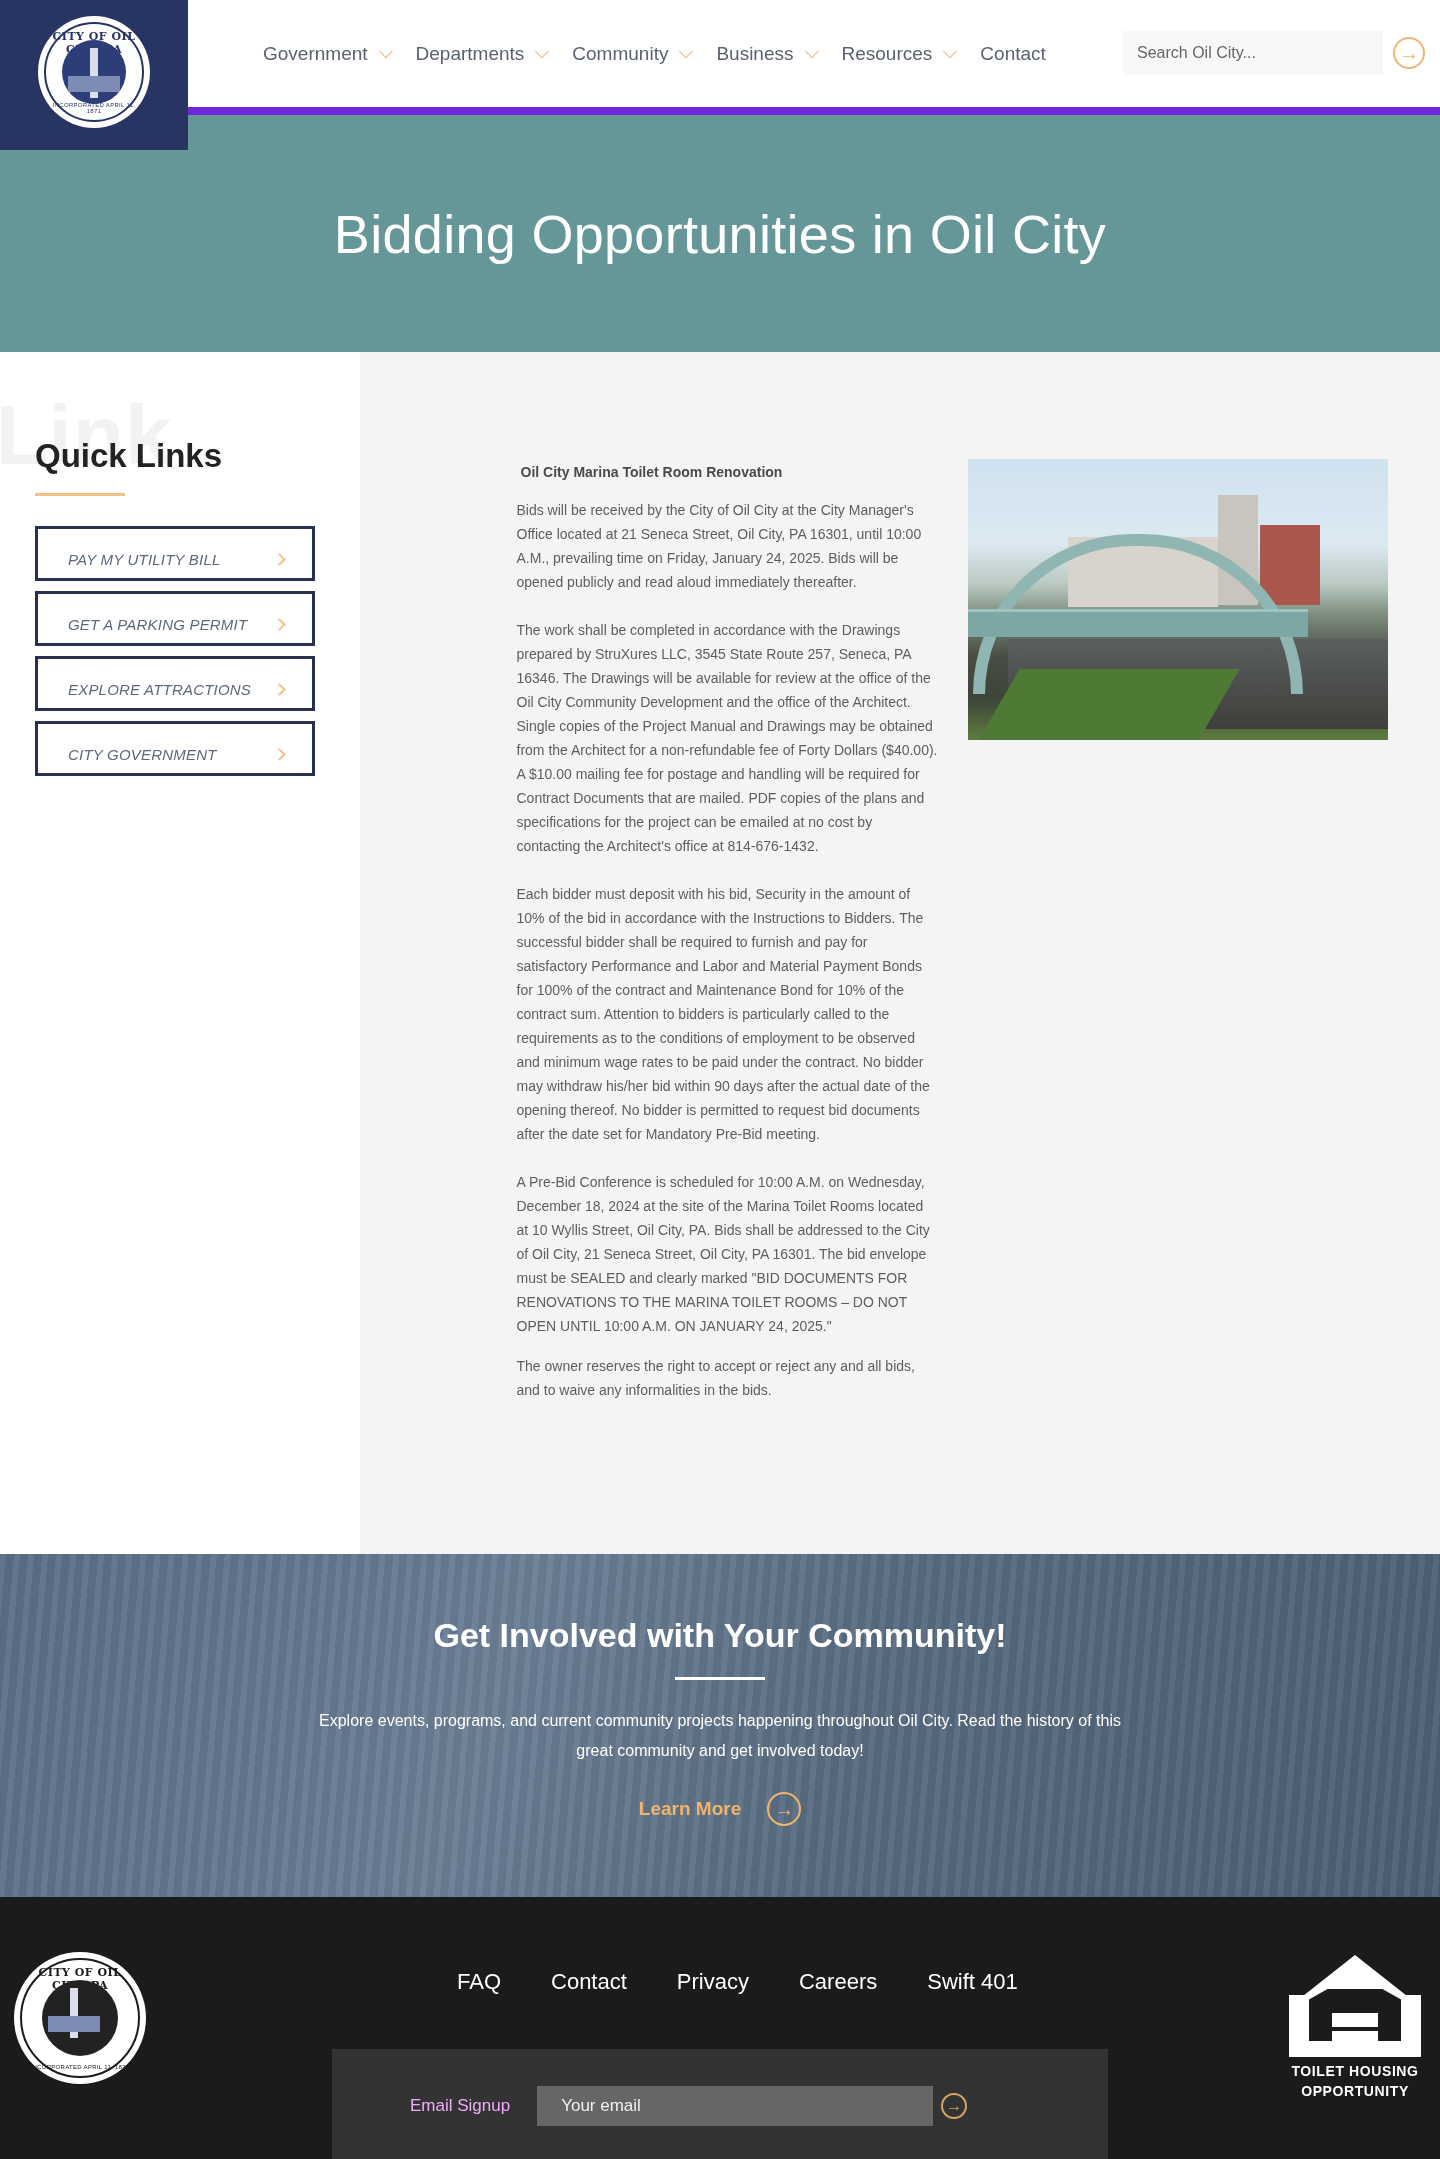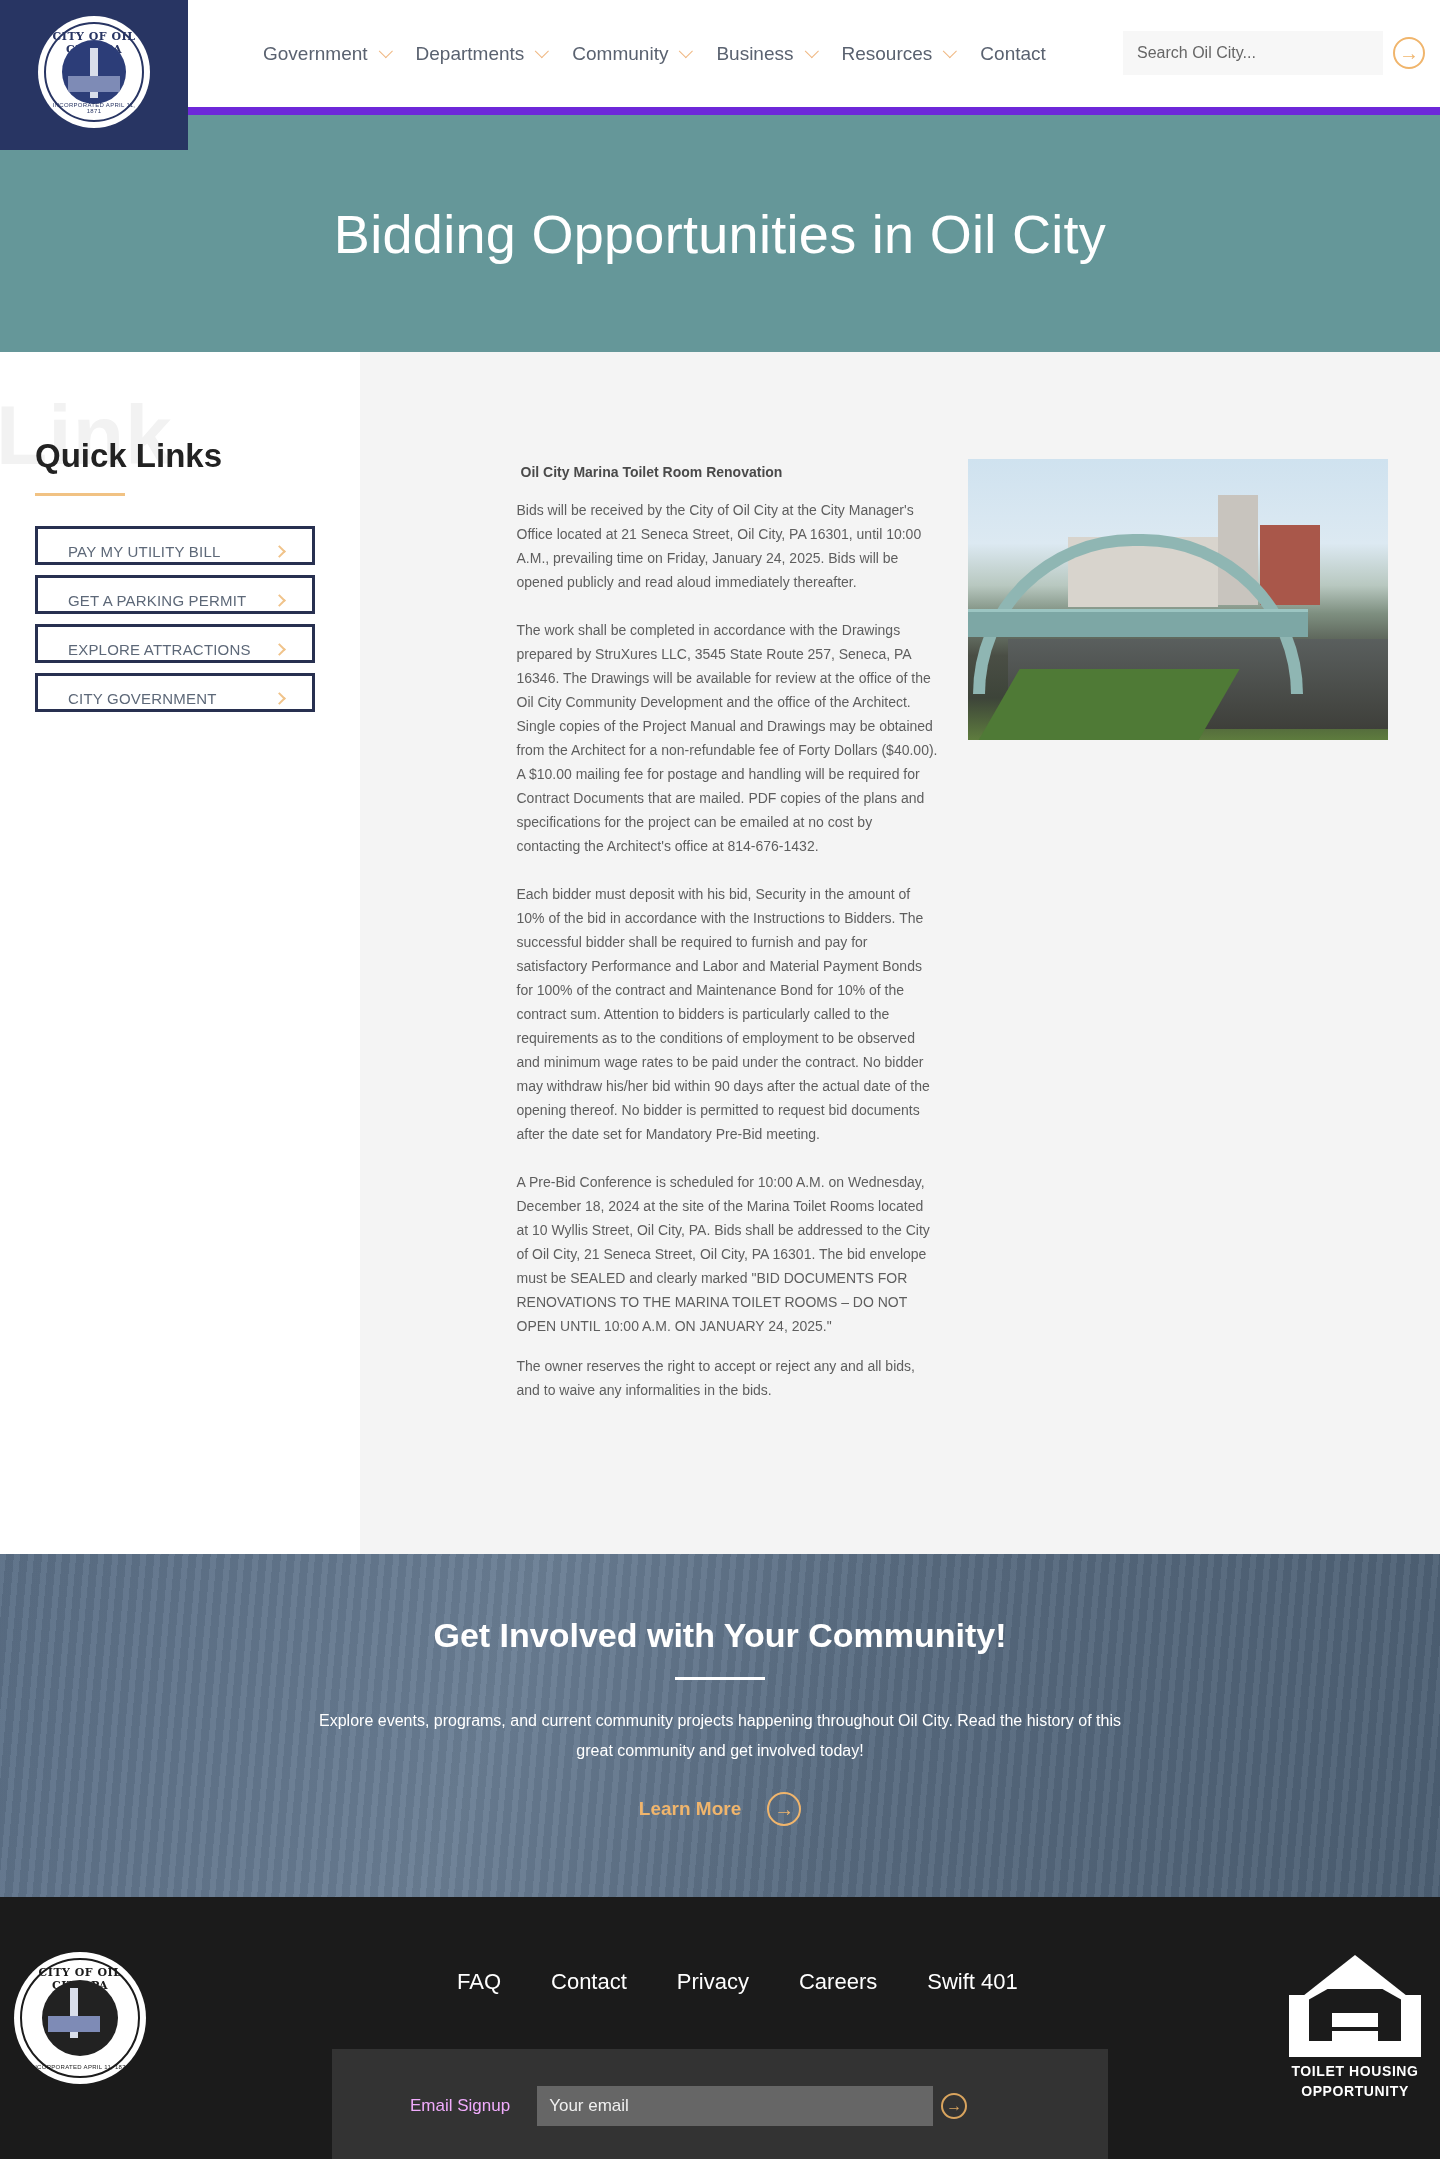--- a/index.html
+++ b/index.html
@@ -27,21 +27,21 @@
   
   .hero { height: 245px; background: #659799; border-top: 8px solid #6d28d9; display: flex; align-items: center; justify-content: center; }
   .hero h1 { color: #fff; font-weight: 300; font-size: 54px; letter-spacing: 0.3px; font-family: "Liberation Sans", sans-serif; }
 
   
   .main { display: flex; min-height: 1202px; }
   .sidebar { width: 360px; background: #fff; position: relative; padding: 85px 0 0 35px; }
   .watermark { position: absolute; left: -4px; top: 35px; font-size: 84px; font-weight: bold; color: #f2f2f2; letter-spacing: 1px; z-index: 0; }
   .ql-title { position: relative; z-index: 1; font-size: 33px; font-weight: bold; color: #222; }
   .ql-underline { width: 90px; height: 3px; background: #f1c283; margin-top: 18px; margin-bottom: 30px; }
-  .ql-btn { width: 280px; height: 39px; border: 3px solid #283050; display: flex; align-items: center; justify-content: space-between; padding: 12px 28px 0 30px; margin-bottom: 10px; cursor: pointer; background: #fff; }
+  .ql-btn { width: 280px; height: 55px; border: 3px solid #283050; display: flex; align-items: center; justify-content: space-between; padding: 12px 28px 0 30px; margin-bottom: 10px; cursor: pointer; background: #fff; font-style: italic; }
   .ql-btn span.lbl { font-size: 15px; color: #5d6878; text-transform: uppercase; letter-spacing: 0.2px; }
   .ql-btn .arrow { width: 9px; height: 9px; border-right: 2px solid #f0c38a; border-top: 2px solid #f0c38a; transform: rotate(45deg); }
 
   .content { flex: 1; background: #f4f4f4; padding: 108px 0 0 104px; display: flex; justify-content: center; }
   .article { width: 422px; font-size: 14px; line-height: 24px; color: #5e5e5e; }
   .article h3 { font-size: 14px; font-weight: bold; color: #4a4a4a; margin-left: 4px; margin-bottom: 14px; }
   .article p { margin-bottom: 24px; }
   .article p.tight { margin-bottom: 16px; }
   .photo { margin-left: 29px; margin-top: -1px; width: 420px; height: 281px; position: relative; overflow: hidden; background: linear-gradient(180deg, #cfe2ef 0%, #dce9f2 30%, #b8c8c0 45%, #7e8f80 55%, #4a4e45 70%, #3d4439 85%, #5e7c3e 100%); }
   .photo .bld1 { position: absolute; left: 250px; top: 36px; width: 40px; height: 110px; background: #c8c4be; }
@@ -65,21 +65,21 @@
   
   .footer { height: 316px; background: #1b1b1b; position: relative; }
   .footer-seal { position: absolute; left: 14px; top: 55px; width: 132px; height: 132px; border-radius: 50%; background: #fff; display: flex; align-items: center; justify-content: center; }
   .footer-seal .seal-inner { width: 120px; height: 120px; border-color: #1b1b1b; }
   .footer-seal .seal-core { background: #222; width: 76px; height: 76px; }
   .footer-seal .seal-text-top, .footer-seal .seal-text-bot { color: #1b1b1b; }
   .footer-links { position: absolute; left: 457px; top: 72px; display: flex; }
   .footer-links a { color: #fff; font-size: 22px; margin-right: 50px; text-decoration: none; cursor: pointer; }
   .signup { position: absolute; left: 332px; top: 152px; width: 776px; height: 113px; background: #333333; display: flex; align-items: center; padding-left: 78px; }
   .signup label { color: #f0abfc; font-size: 17px; margin-right: 27px; }
-  .signup input { width: 396px; height: 40px; background: #666; border: none; padding: 0 12px; font-size: 17px; color: #fff; font-family: "Liberation Sans", sans-serif; }
+  .signup input { width: 396px; height: 40px; background: #666; border: none; padding: 0 24px; font-size: 17px; color: #fff; font-family: "Liberation Sans", sans-serif; }
   .signup input::placeholder { color: #f0f0f0; }
   .signup .circle-arrow { width: 26px; height: 26px; margin-left: 8px; font-size: 16px; border-width: 2px; border-color: #d9a45e; color: #d9a45e; }
   .eho { position: absolute; left: 1288px; top: 58px; width: 134px; text-align: center; color: #fff; }
   .eho .house { position: relative; width: 132px; height: 102px; margin: 0 auto; }
   .eho .roof { position: absolute; left: 0; top: 0; width: 0; height: 0; border-left: 66px solid transparent; border-right: 66px solid transparent; border-bottom: 52px solid #fff; }
   .eho .body { position: absolute; left: 0; top: 40px; width: 132px; height: 62px; background: #fff; }
   .eho .hole { position: absolute; left: 20px; top: 34px; width: 92px; height: 52px; background: #1b1b1b; clip-path: polygon(50% -30%, 100% 20%, 100% 100%, 0 100%, 0 20%); }
   .eho .eq1 { position: absolute; left: 43px; top: 58px; width: 46px; height: 14px; background: #fff; }
   .eho .eq2 { position: absolute; left: 43px; top: 76px; width: 46px; height: 14px; background: #fff; }
   .eho .lbl { font-size: 14px; font-weight: bold; letter-spacing: 0.6px; margin-top: 4px; line-height: 20px; }

